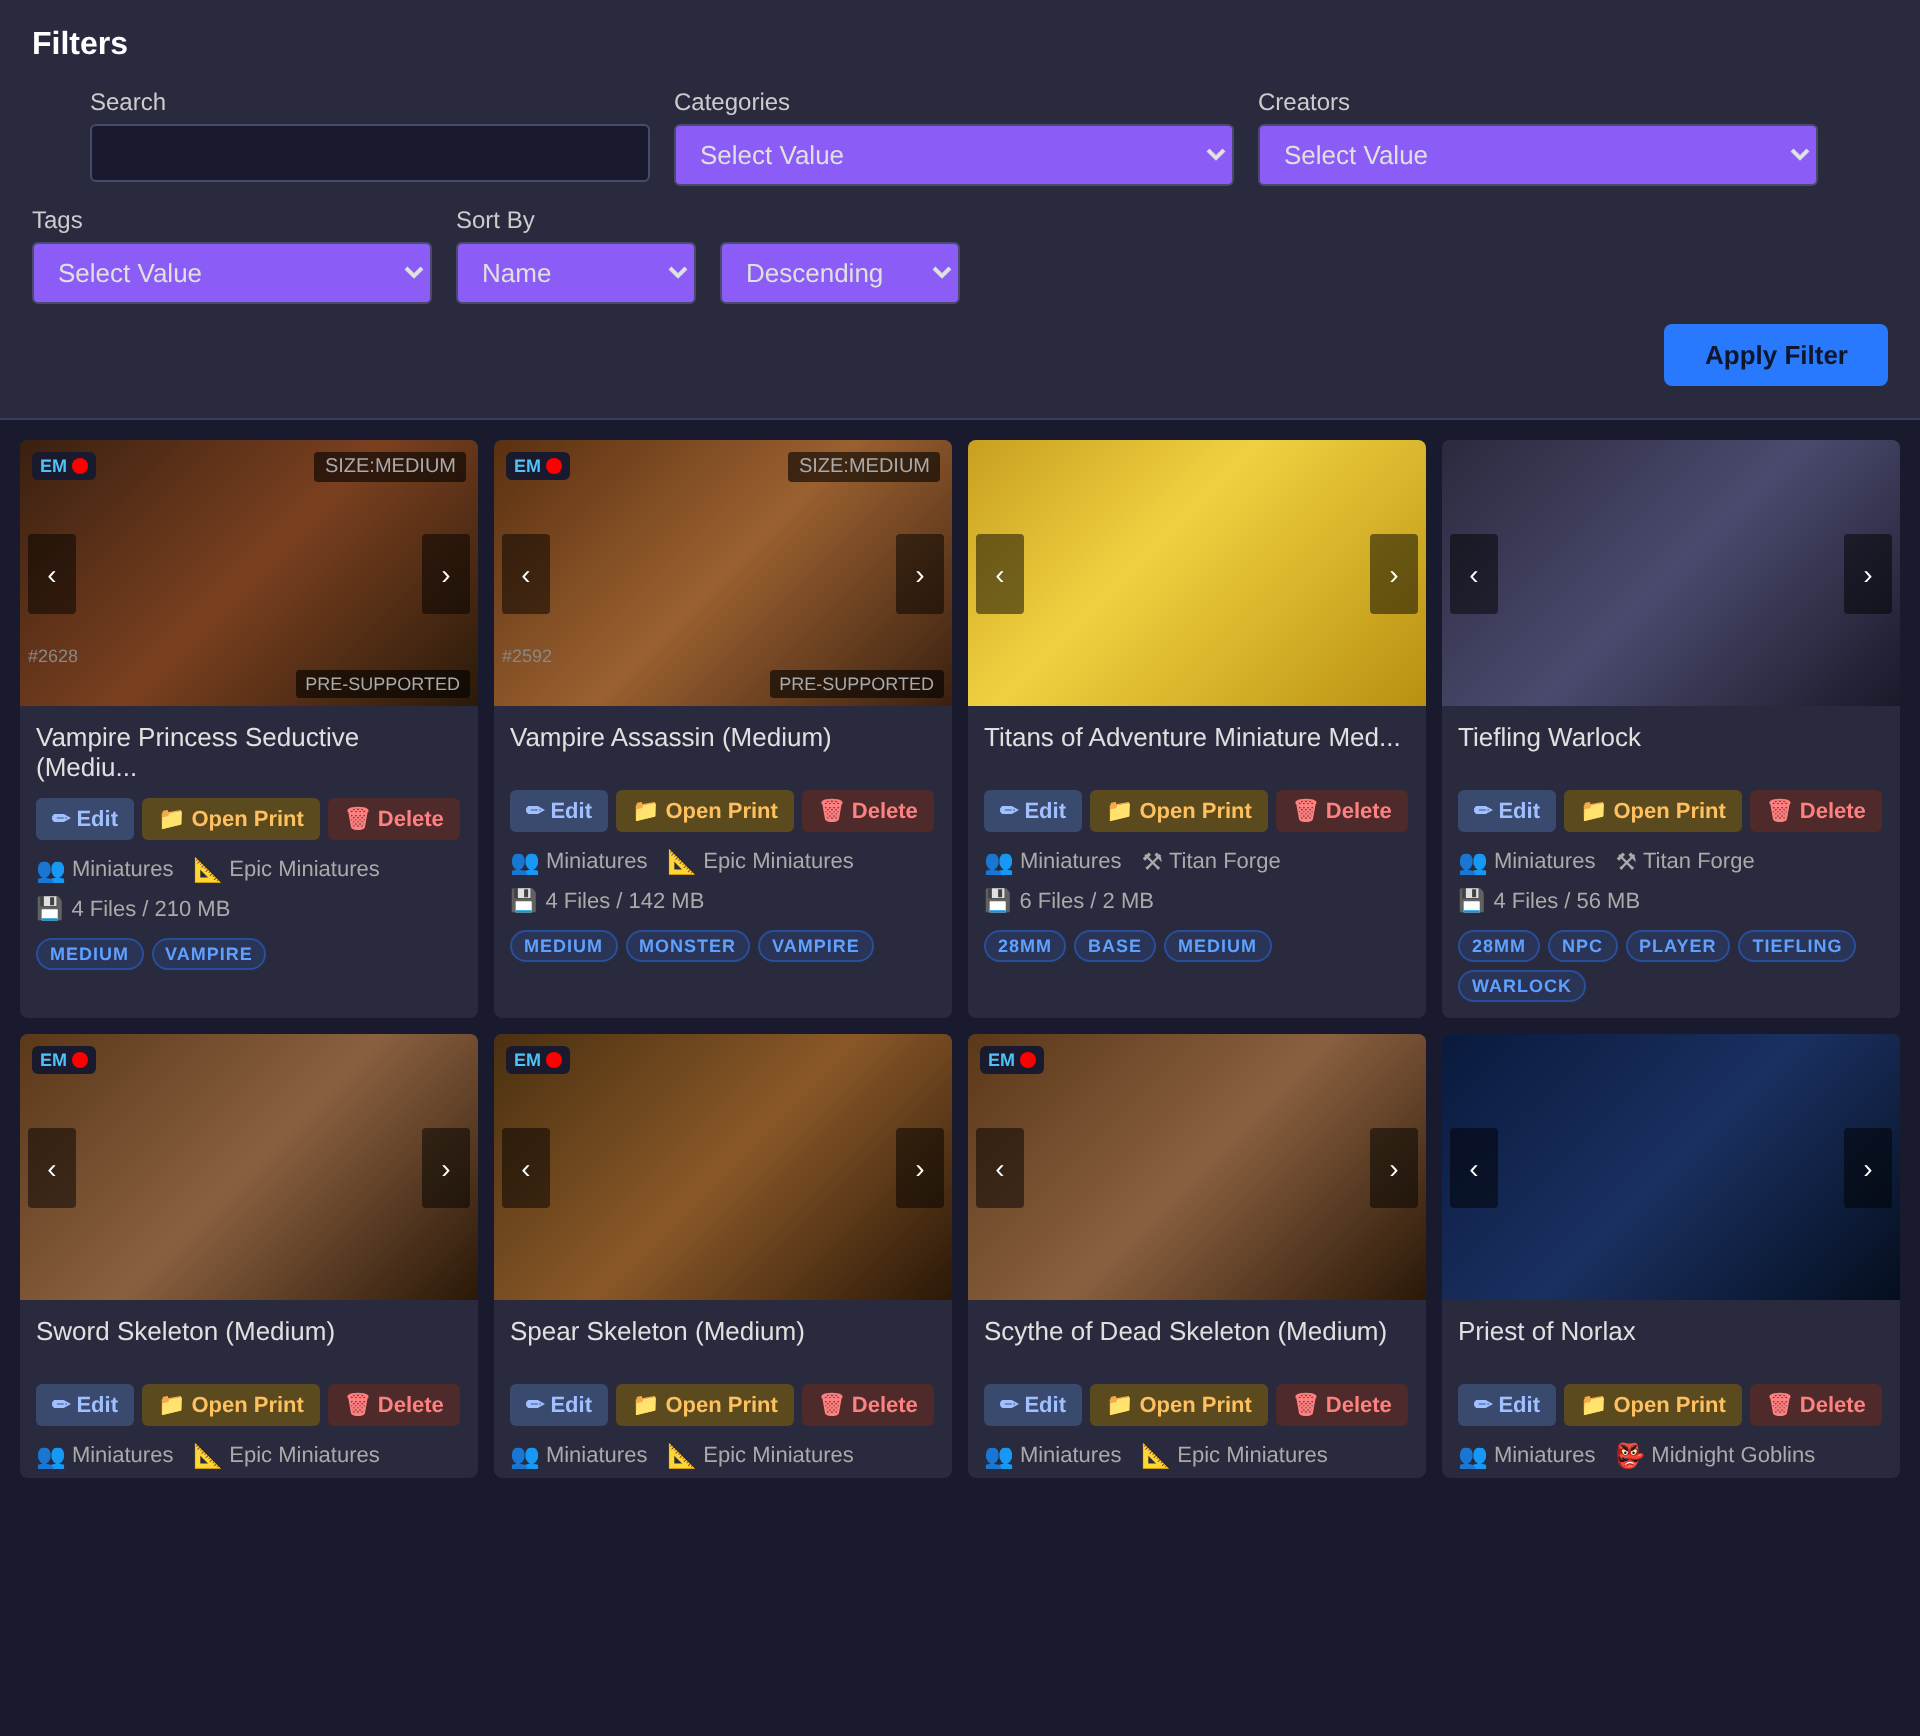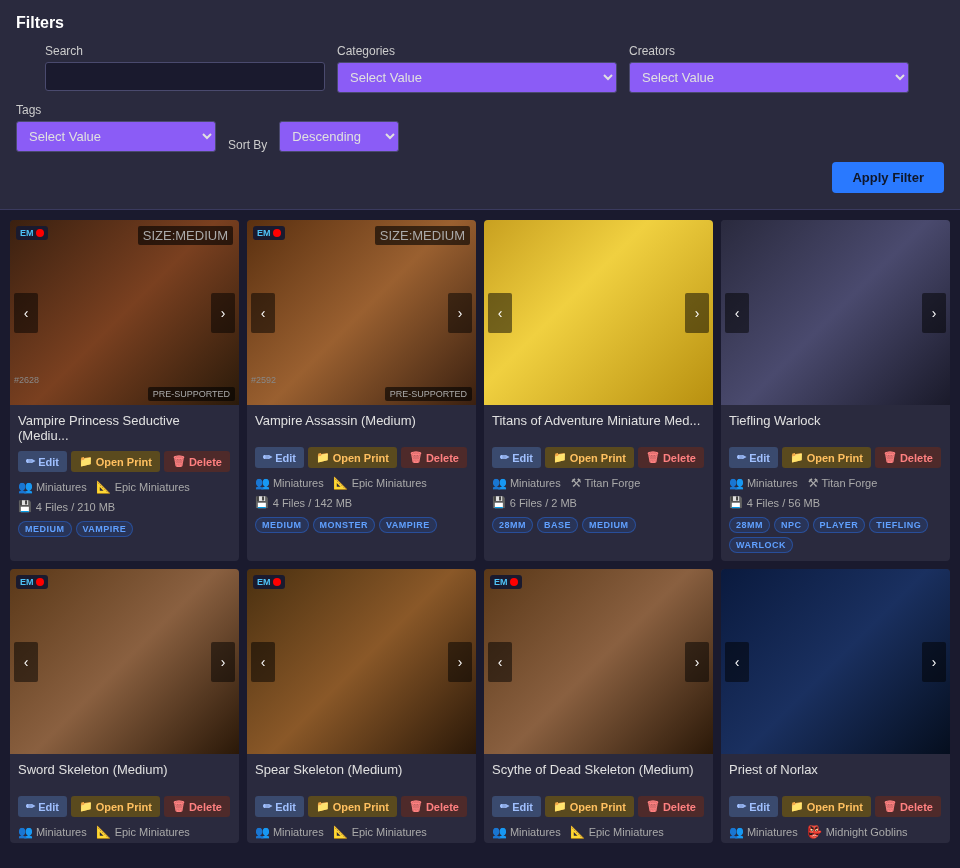--- a/index.html
+++ b/index.html
@@ -101,21 +101,21 @@
       background: #2a2a3e;
       border-radius: 4px;
       overflow: hidden;
       display: flex;
       flex-direction: column;
     }
 
     .card-image-wrapper {
       position: relative;
       width: 100%;
-      height: 185px;
+      height: 133px;
       background: #1e1e2e;
       overflow: hidden;
       cursor: pointer;
       padding-left: 16px;
     }
 
     .card-nav-btn {
       position: absolute;
       top: 50%;
       transform: translateY(-50%);
@@ -133,21 +133,21 @@
     }
     .card-nav-prev { left: 4px; }
     .card-nav-next { right: 4px; }
 
     .card-badge-size {
       position: absolute;
       top: 6px;
       right: 6px;
       background: rgba(0,0,0,0.6);
       color: #aaa;
-      font-size: 13px;
+      font-size: 10px;
       padding: 2px 5px;
       border-radius: 2px;
     }
     .card-badge-presupported {
       position: absolute;
       bottom: 4px;
       right: 4px;
       background: rgba(0,0,0,0.6);
       color: #aaa;
       font-size: 9px;
@@ -294,20 +294,25 @@
 
   <div class="filters-row-2">
     <div class="filter-group">
       <label>Tags</label>
       <select class="tags-select">
         <option>Select Value</option>
       </select>
     </div>
     <div class="filter-group">
       <label>Sort By</label>
+      <select class="sortby-select">
+        <option>Name</option>
+        <option>Date</option>
+        <option>Size</option>
+      </select>
     </div>
     <div class="filter-group">
       <label>&nbsp;</label>
       <select class="sortorder-select">
         <option>Descending</option>
         <option>Ascending</option>
       </select>
     </div>
   </div>
 

